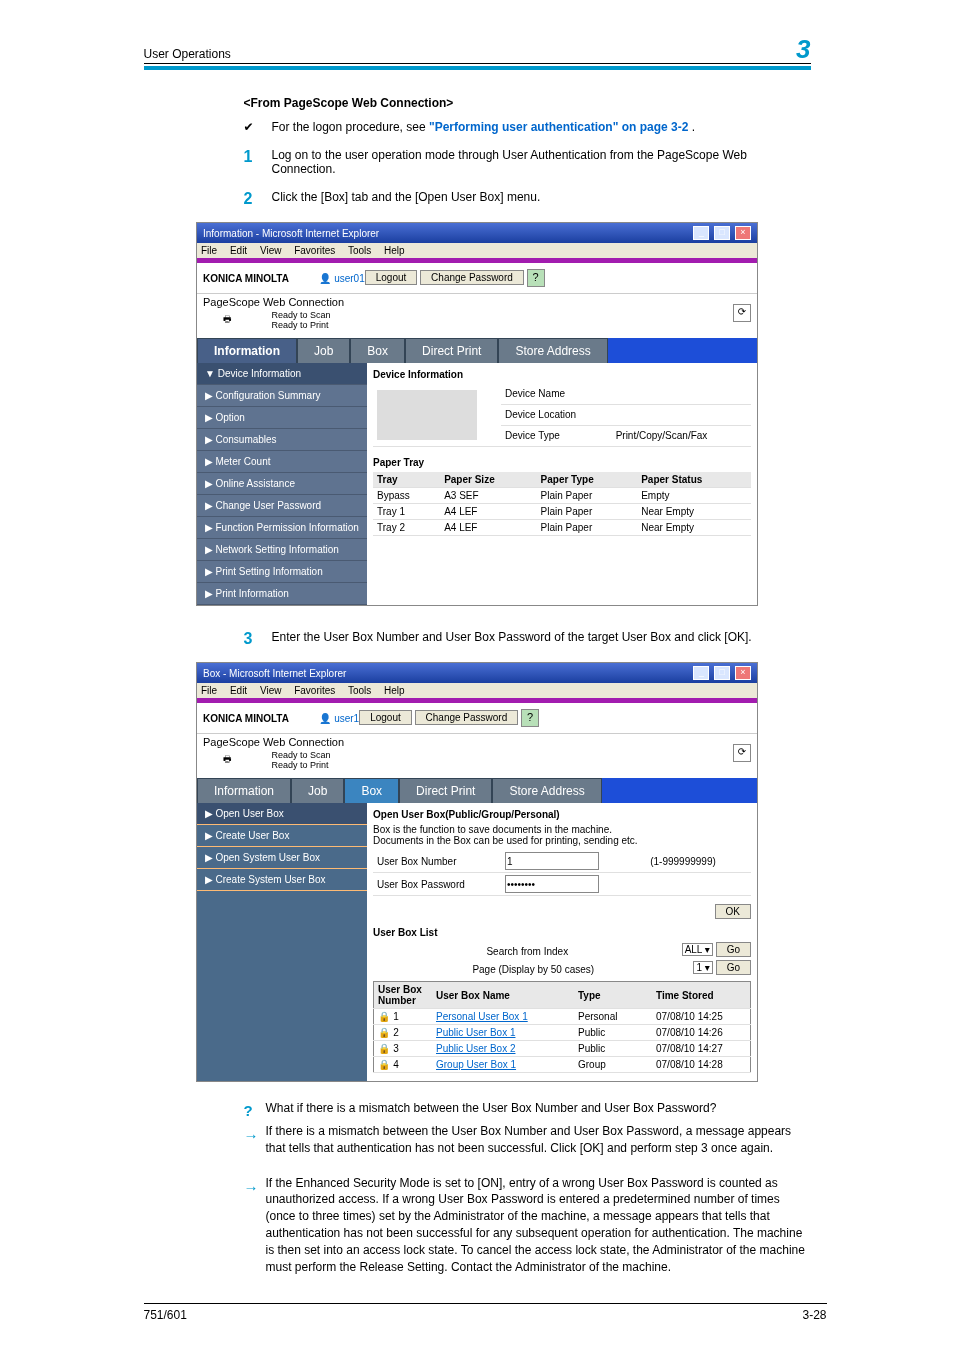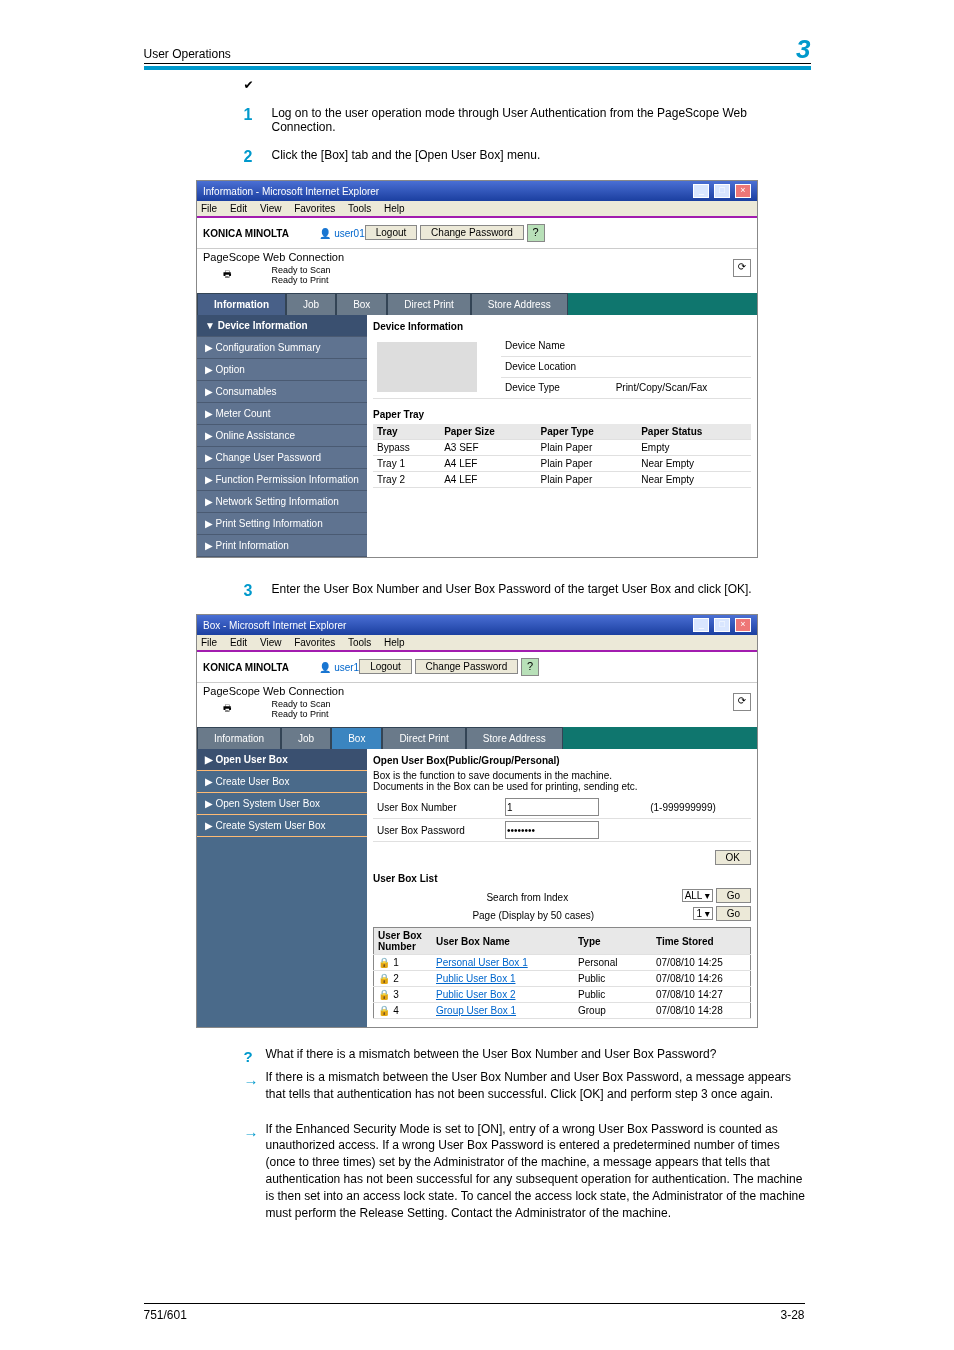--- a/index.html
+++ b/index.html
@@ -14,66 +14,72 @@
 .bullet .mk{width:28px;flex-shrink:0}
 .lnk{color:#0066cc;font-weight:bold}
 .step{margin-left:100px;margin-top:14px;display:flex;font-size:12px}
 .step .num{color:#0099cc;font-size:16px;font-weight:bold;width:28px;flex-shrink:0}
 .note{margin-left:100px;margin-top:18px;display:flex;font-size:12px;line-height:1.4}
 .note .nm{width:22px;flex-shrink:0;font-weight:bold;color:#0099cc;font-size:15px}
 .shot{margin:14px auto 0 auto;width:560px;border:1px solid #888;font-family:Tahoma,Arial,sans-serif;font-size:10px;background:#fff}
 .shot .titlebar{background:linear-gradient(#4a6fd4,#1b3fa0);color:#fff;padding:3px 6px;display:flex;justify-content:space-between;align-items:center}
 .shot .titlebar .wbtns span{display:inline-block;width:14px;height:12px;background:#d9e6ff;margin-left:2px;border:1px solid #fff;text-align:center;line-height:10px;font-size:9px}
 .shot .titlebar .wbtns span.cl{background:#e77}
-.shot .menubar{background:#ece9d8;padding:2px 4px;color:#000;border-bottom:2px solid #a21caf}
+.shot .menubar{background:#ece9d8;padding:2px 4px;color:#000;border-bottom:5px solid #a21caf}
 .shot .menubar span{margin-right:10px;font-size:10px}
 .shot .topbar{display:flex;align-items:center;justify-content:flex-start;padding:6px;border-bottom:1px solid #ccc}
 .shot .top-left{display:flex;align-items:center}
 .shot .km{font-weight:bold;font-size:10px}
 .shot .userln{margin-left:30px;color:#0066cc}
 .shot .btn{border:1px solid #888;background:#ece9d8;padding:1px 10px;font-size:10px;display:inline-block}
 .shot .hlp{display:inline-block;width:16px;height:16px;border:1px solid #888;background:#b8e0b8;text-align:center;line-height:14px;font-size:11px}
 .shot .statusrow{display:flex;align-items:center;justify-content:space-between;padding:2px 6px 8px 6px}
 .shot .pswc{font-size:11px}
 .shot .statusrow .sts span{display:block;font-size:9px;margin-left:20px}
 .shot .rfr{display:inline-block;width:16px;height:16px;border:1px solid #888;text-align:center;line-height:14px}
-.shot .tabs{display:flex;background:#0f766e;color:#fff;font-size:10px}
+.shot .tabs{display:flex;background:#1d4ed8;color:#fff;font-size:12px}
 .shot .tab{padding:5px 16px;border:1px solid #345;border-bottom:none;background:#6a7a8a}
 .shot .tab.active{background:#486088;font-weight:bold}
 .shot .tab.box-active{background:#3b85c0}
 .shot .body{display:flex}
 .shot .side{width:170px;background:#5f7390;color:#fff;font-size:10px}
 .shot .side div{padding:5px 8px;border-bottom:1px solid #4a5a72}
-.shot .side div.hd{background:#3a5070;font-weight:bold}
+.shot .side div.hd{background:#3a5070;font-weight:normal}
 .shot .side2{background:#4a6a8a}
 .shot .side2 div{border-bottom:1px solid #fdba74}
 .shot .main{flex:1;padding:6px;background:#fff;color:#000}
 .shot .main .secthd{font-weight:bold;margin-bottom:4px}
 .shot .main table{border-collapse:collapse;width:100%;font-size:10px}
 .shot .main table td,.shot .main table th{padding:2px 4px;text-align:left;border-bottom:1px solid #e0e0e0}
 .shot .main table th{background:#e8e8e8}
 .mfp{width:100px;height:50px;background:#ddd;margin:4px 0}
 .srch{display:flex;justify-content:space-between;align-items:flex-end;margin:3px 0}
 .srch .sel{border:1px solid #888;padding:0 2px;background:#fff}
 .shot input[type=text],.shot input[type=password]{border:1px solid #888;font-size:10px;padding:1px;height:14px}
-.ftr{position:absolute;bottom:30px;left:60px;right:66px;border-top:1px solid #000;padding-top:4px;display:flex;justify-content:space-between;font-size:12px}
+.ftr{position:absolute;bottom:30px;left:60px;right:44px;border-top:1px solid #000;padding-top:4px;display:flex;justify-content:space-between;font-size:12px}
 </style>
 </head>
 <body>
 
 <div class="page">
   <div class="hdr">
     <div class="uo">User Operations</div>
     <div class="chnum">3</div>
   </div>
   <div class="hdr-line"></div>
 
+  <div class="sub">&lt;From PageScope Web Connection&gt;</div>
 
   <div class="bullet">
     <div class="mk">✔</div>
+    <div>
+      <span>For the logon procedure, see </span>
+      <a class="lnk">"Performing user authentication" on page 3-2</a>
+      <span>.</span>
+    </div>
   </div>
 
   <div class="step">
     <div class="num">1</div>
     <div>Log on to the user operation mode through User Authentication from the PageScope Web Connection.</div>
   </div>
 
   <div class="step">
     <div class="num">2</div>
     <div>Click the [Box] tab and the [Open User Box] menu.</div>

